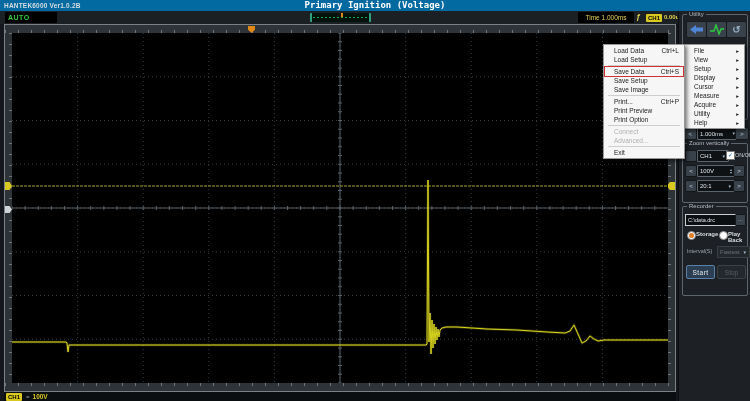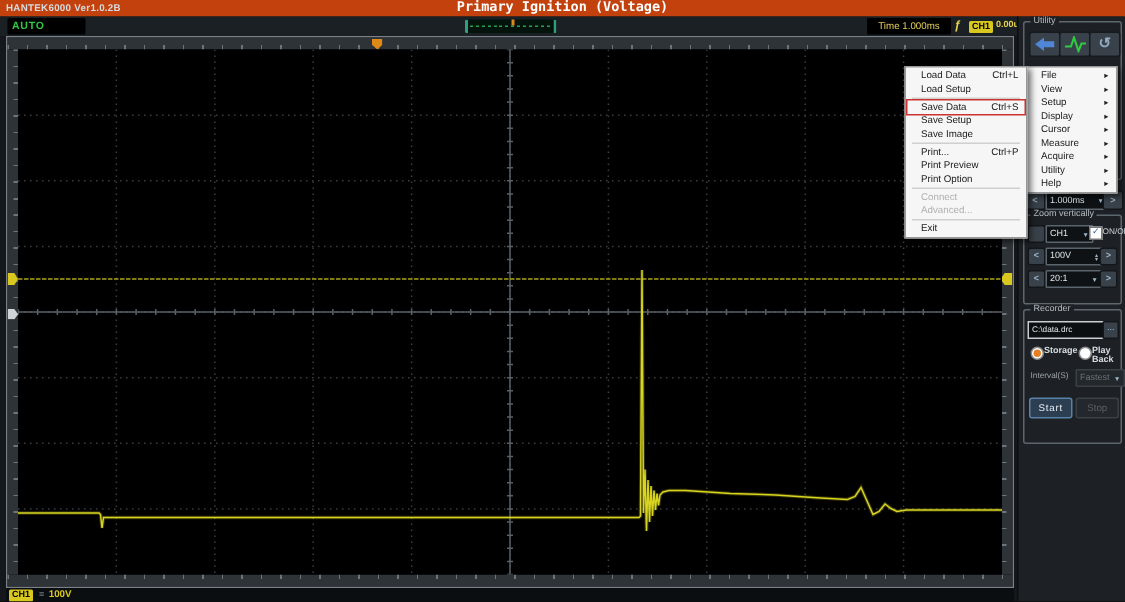--- a/index.html
+++ b/index.html
@@ -1,21 +1,21 @@
 <!DOCTYPE html>
 <html><head>
 <meta charset="utf-8">
 <style>
   html,body{margin:0;padding:0;}
   body{position:relative;width:750px;height:401px;background:#14181c;overflow:hidden;
        font-family:"Liberation Sans", sans-serif; -webkit-font-smoothing:antialiased;}
   .abs{position:absolute;box-sizing:border-box;}
 
   
-  .titlebar{left:0;top:0;width:750px;height:11px;background:#c2410c;}
+  .titlebar{left:0;top:0;width:750px;height:11px;background:#0369a1;}
   .app-version{left:4px;top:2px;font-size:6.5px;color:#d6dde2;font-weight:bold;letter-spacing:.2px;}
   .page-title{left:0;top:0;width:750px;height:11px;text-align:center;color:#fff;
               font-family:"DejaVu Sans Mono", monospace;font-weight:bold;font-size:9px;line-height:11px;}
 
   
   .statusbar{left:0;top:11px;width:678px;height:13px;background:#1a2024;}
   .sb-box{position:absolute;background:#000;border-radius:1px;}
   .auto-box{left:5px;top:1px;width:52px;height:11px;}
   .auto-text{left:3px;top:2px;font-size:7px;font-weight:bold;color:#2ecc40;letter-spacing:.5px;}
   .preview{left:310px;top:2px;width:57px;height:9px;background:#04130b;

